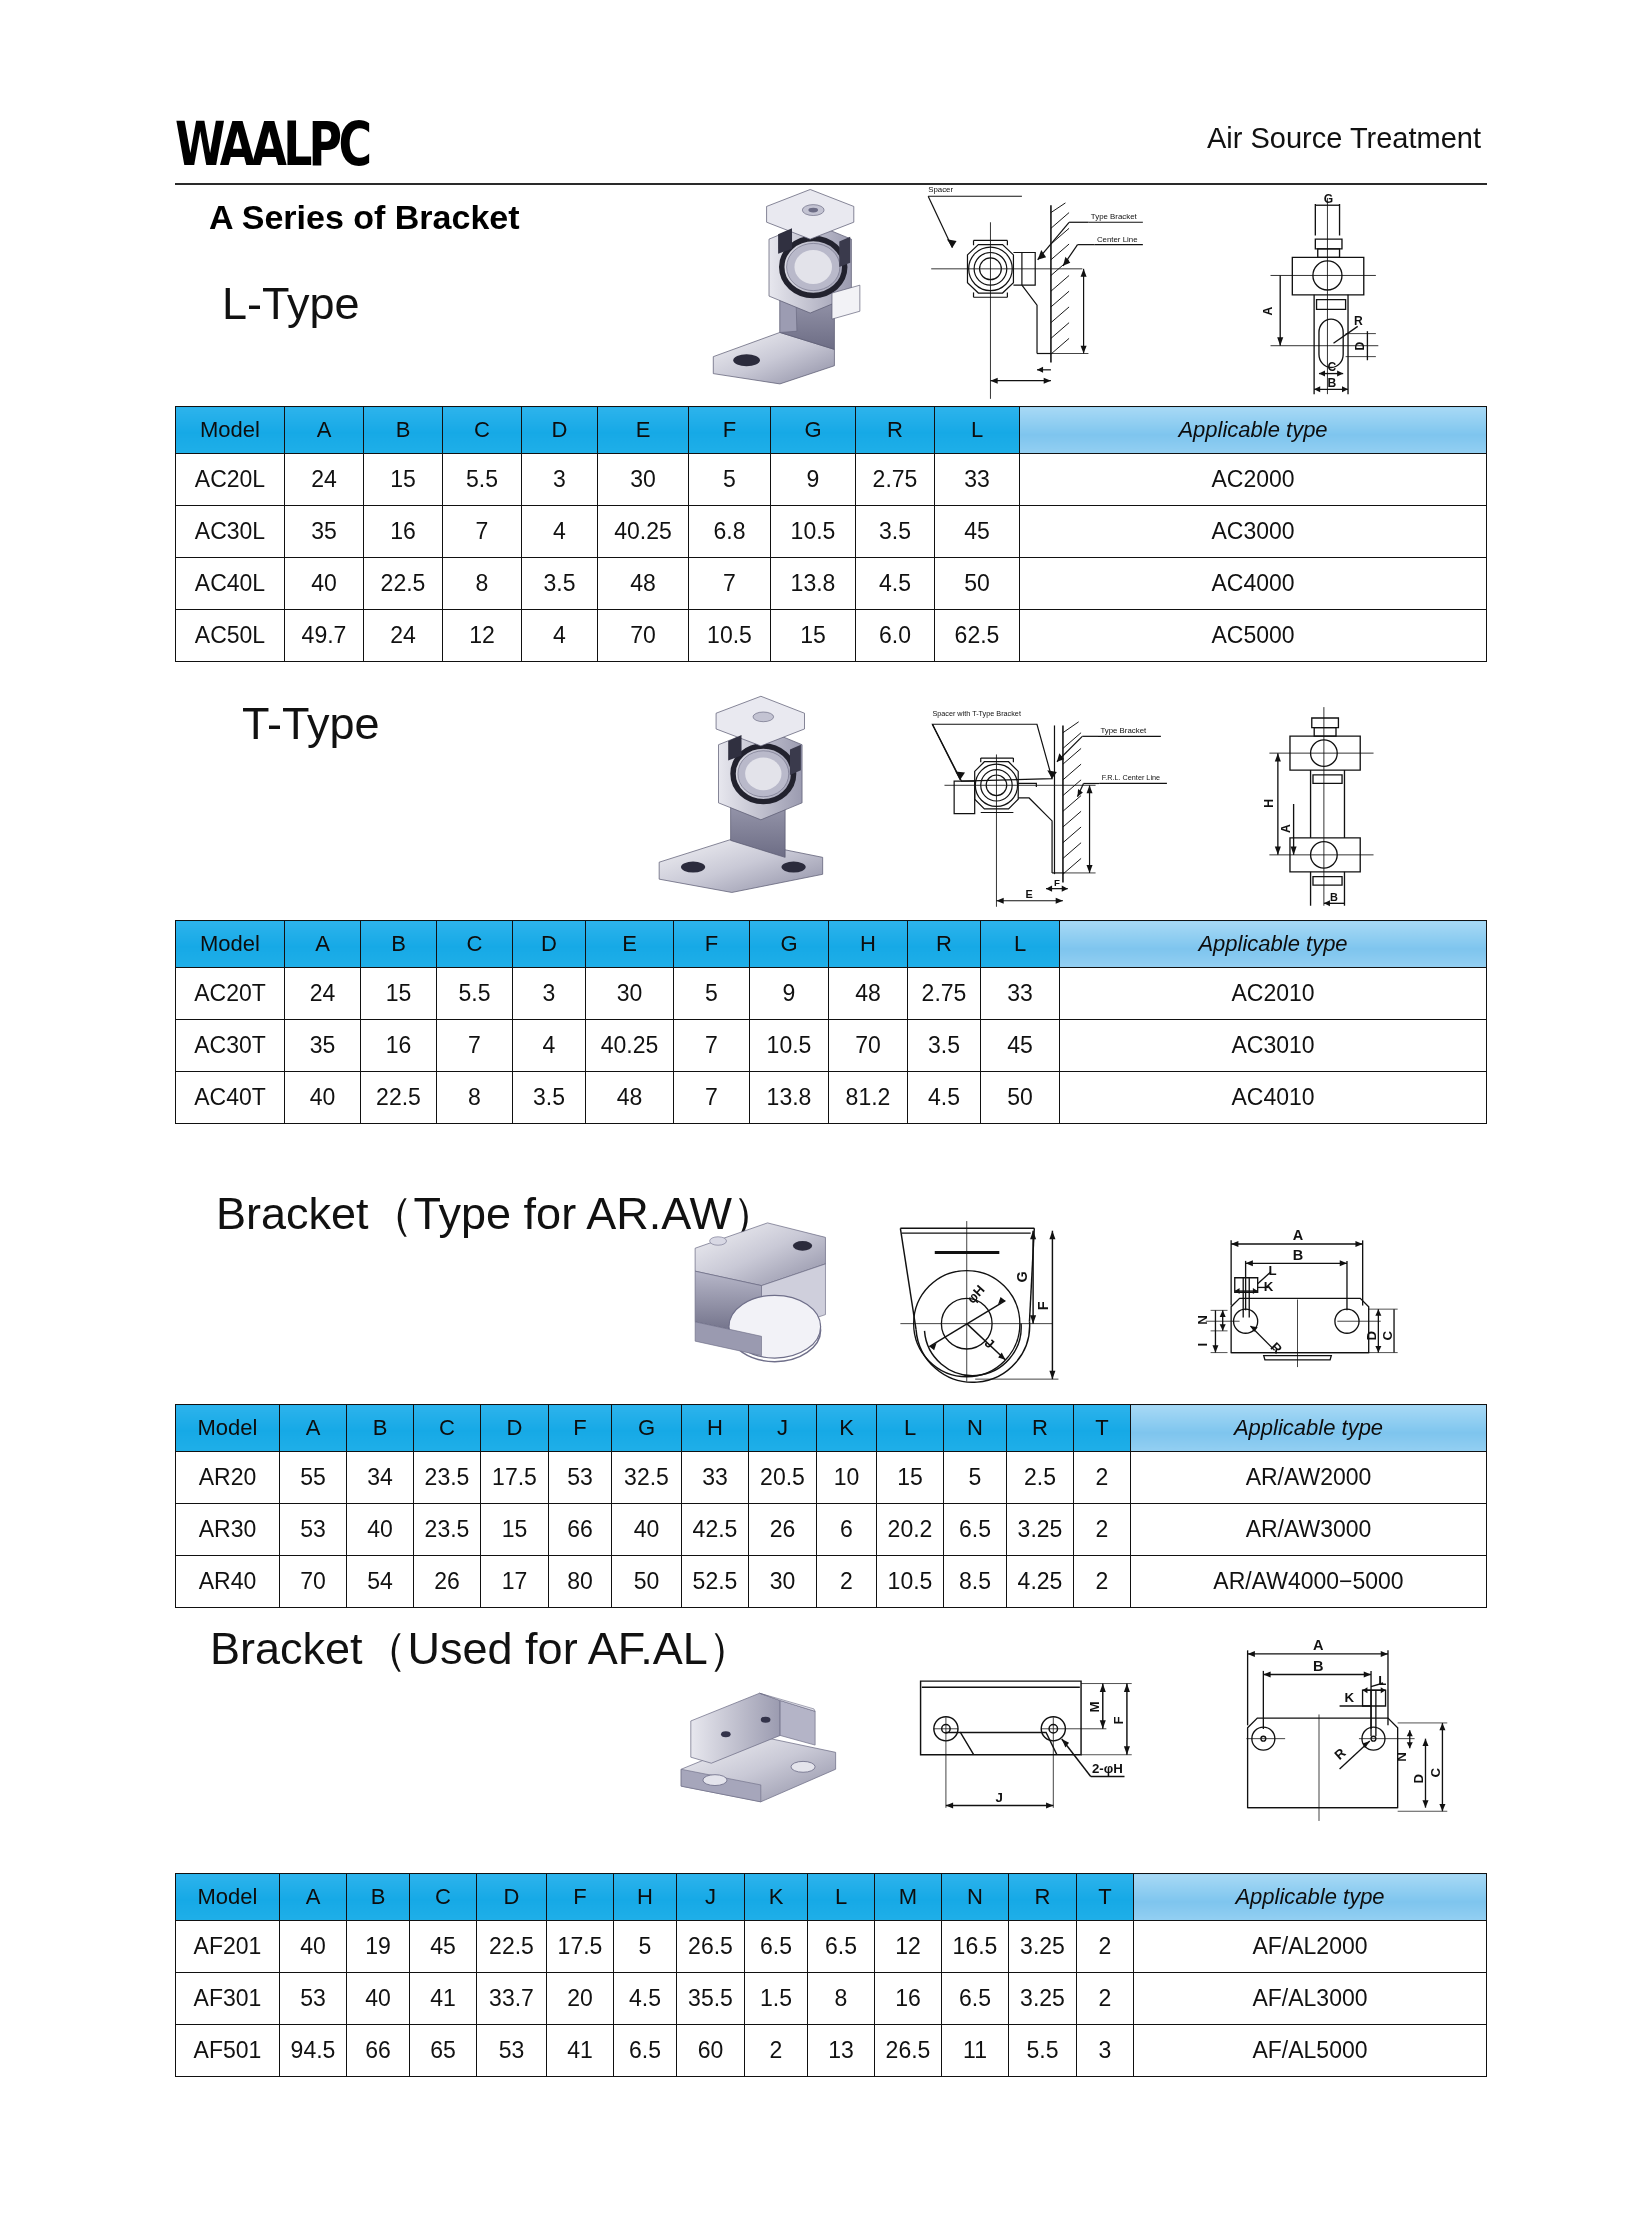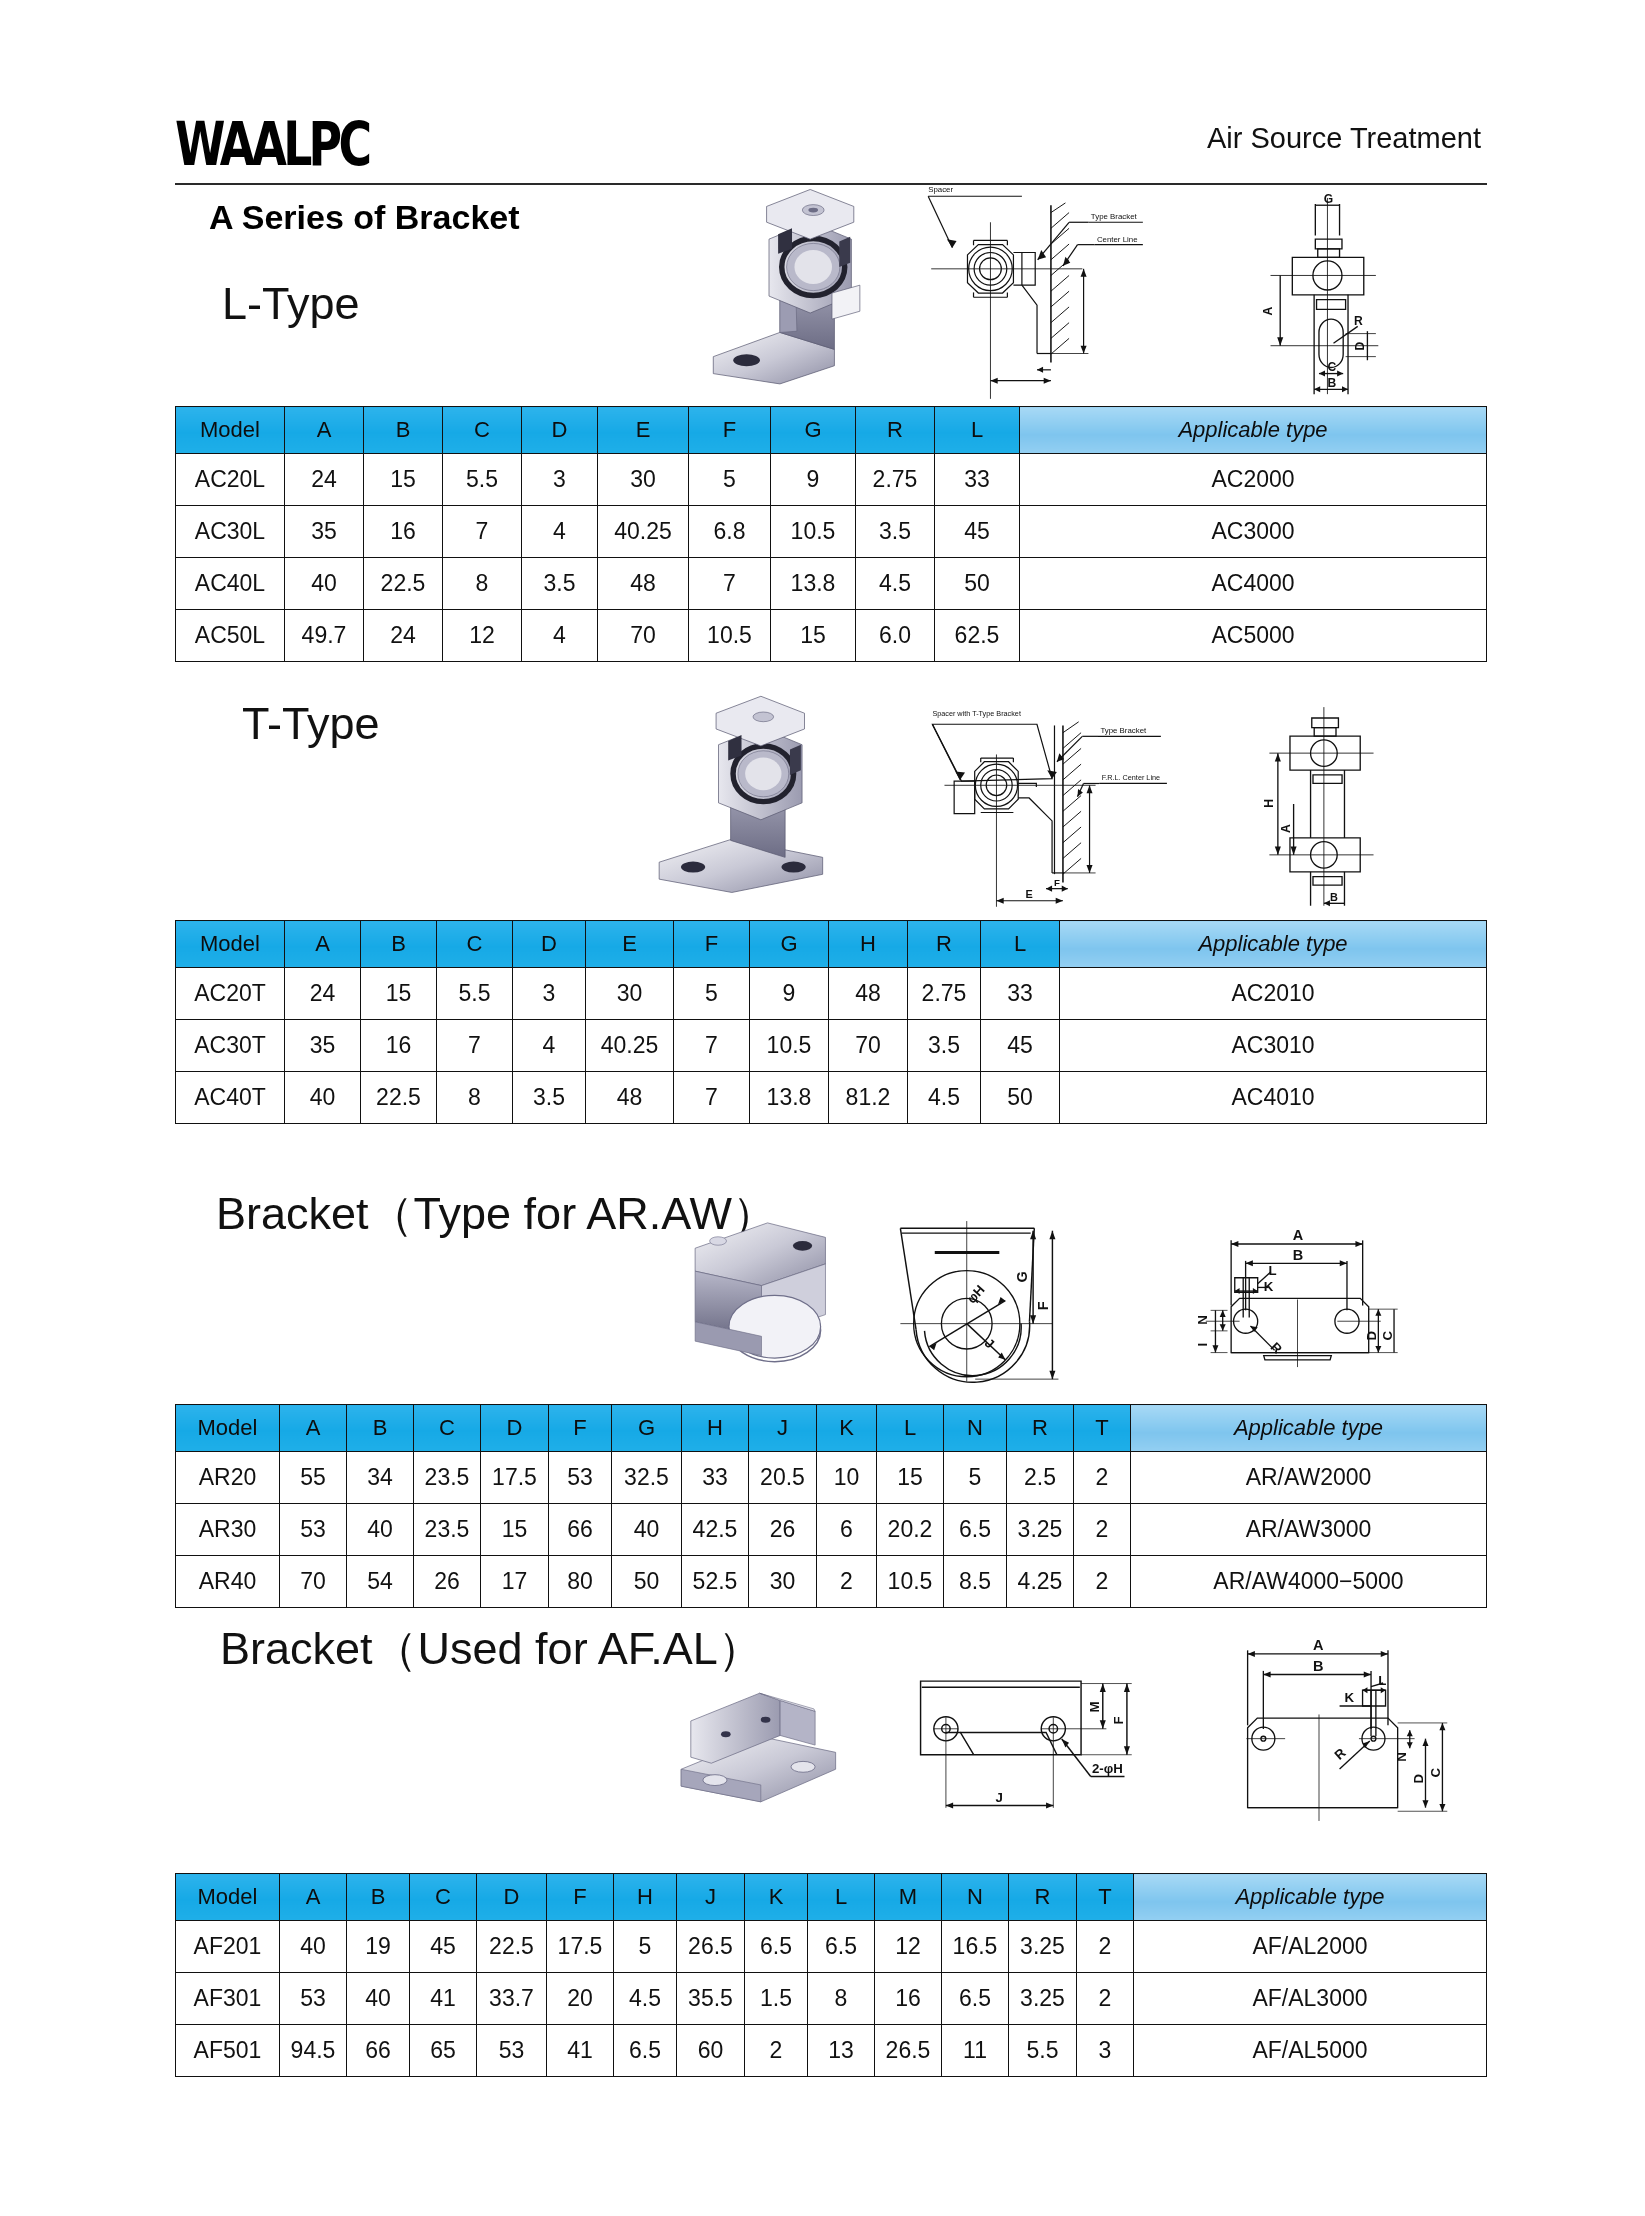--- a/index.html
+++ b/index.html
@@ -74,21 +74,21 @@
   .sec-title {
     position: absolute;
     font-size: 45px;
     font-weight: 400;
     color: #111111;
     white-space: nowrap;
   }
   .sec-l   { left: 222px; top: 278px; }
   .sec-t   { left: 222px; top: 698px; margin-left: 20px; }
   .sec-ar  { left: 216px; top: 1184px; }
-  .sec-af  { left: 220px; top: 1619px; }
+  .sec-af  { left: 210px; top: 1619px; }
 
   
   .tbl {
     position: absolute;
     border-collapse: collapse;
     table-layout: fixed;
     background: #ffffff;
   }
   .tbl td {
     border: 1.8px solid #111111;

